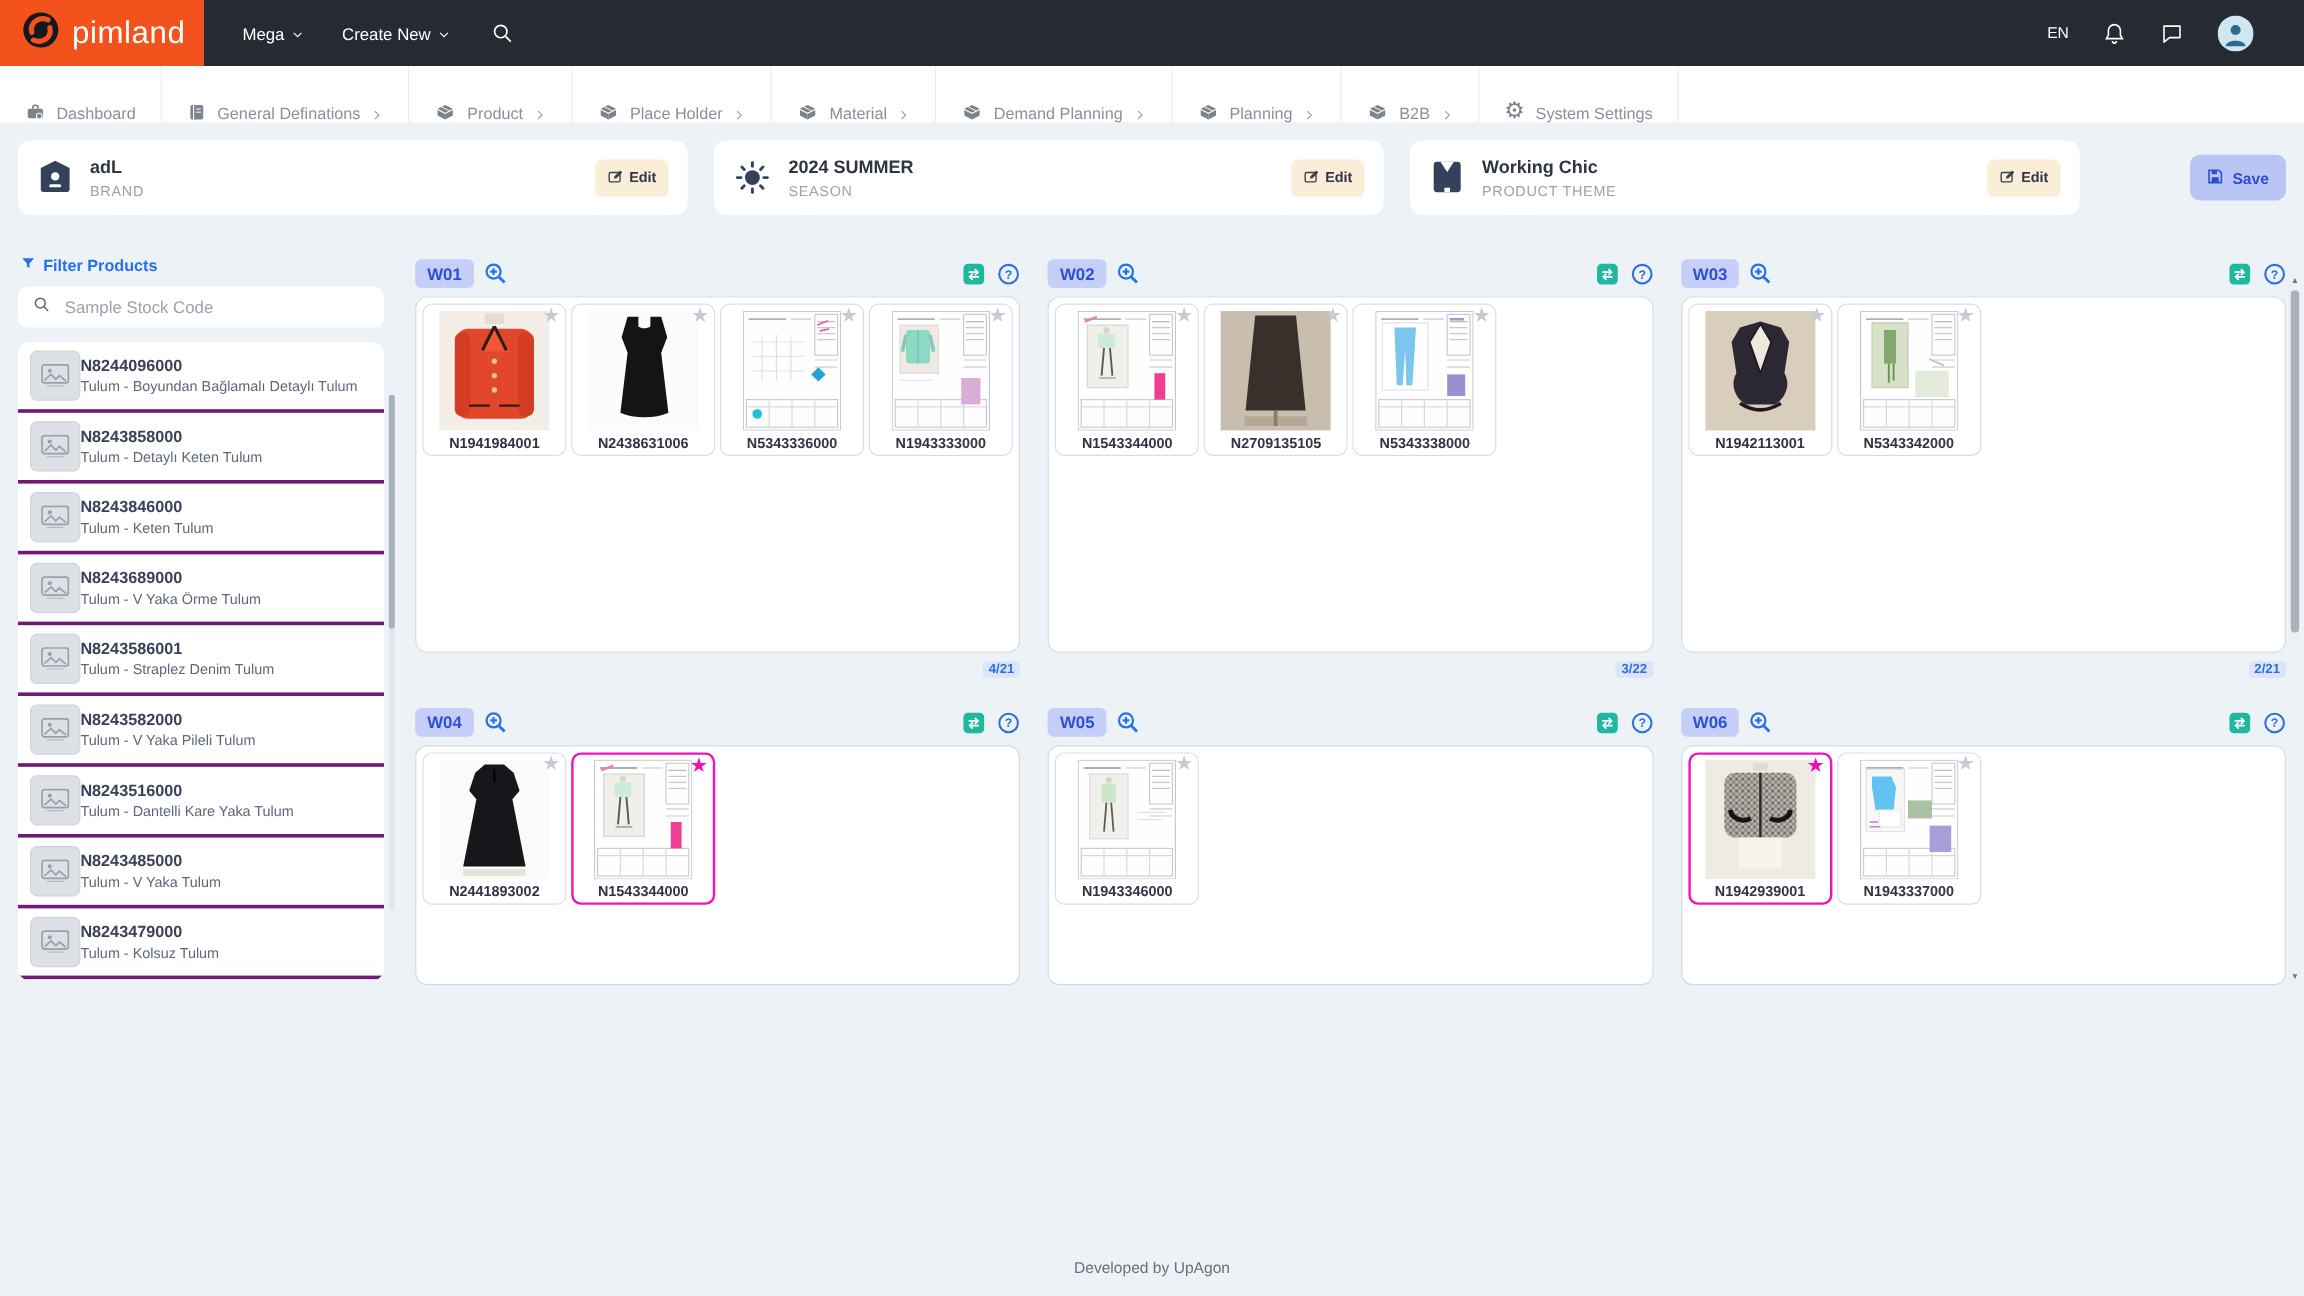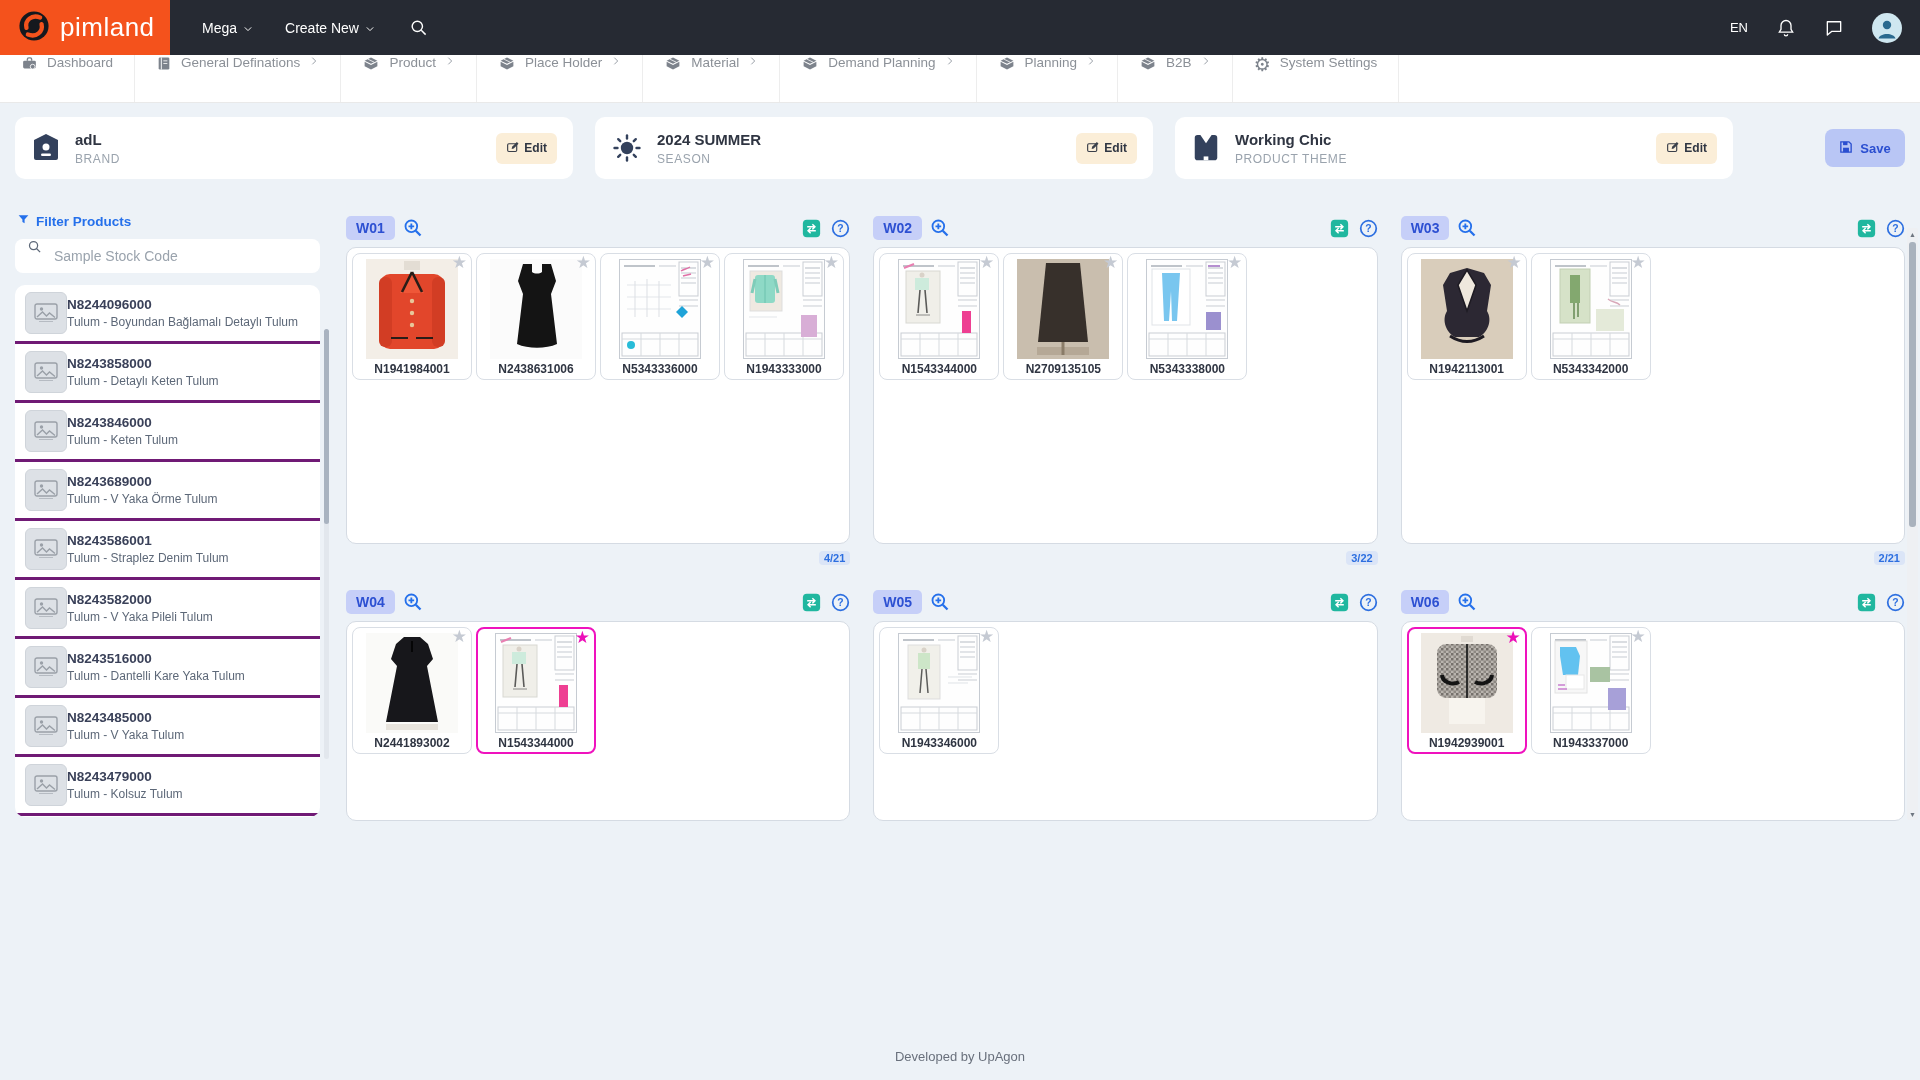--- a/index.html
+++ b/index.html
@@ -8,27 +8,27 @@
 
   
   .topbar { height:55px; background:#262a33; display:flex; align-items:center; }
   .logo { width:170px; height:55px; background:#f4521c; display:flex; align-items:center;
           gap:10px; padding-left:18px; flex:0 0 auto; cursor:pointer; }
   .logo-text { color:#fff; font-size:26px; font-weight:500; letter-spacing:.5px; }
   .top-menu { display:flex; align-items:center; }
   .tm-item { color:#fff; font-size:14px; margin-left:32px; display:flex; align-items:center;
              gap:6px; cursor:pointer; }
   .top-search { margin-left:34px; cursor:pointer; display:flex; }
-  .top-right { margin-left:auto; display:flex; align-items:center; gap:28px; padding-right:18px; }
+  .top-right { margin-left:auto; display:flex; align-items:center; gap:28px; padding-right:42px; }
   .lang { color:#fff; font-size:13px; cursor:pointer; }
   .icon-btn { cursor:pointer; display:flex; }
 
   
   .menubar { height:48px; background:#fff; display:flex; border-bottom:1px solid #e9e9e9; }
-  .menu-item { display:flex; align-items:flex-start; gap:9px; padding:0 21px;
+  .menu-item { display:flex; align-items:flex-end; gap:9px; padding:0 21px;
                border-right:1px solid #ededed; color:#8b9097; font-size:13.5px; cursor:pointer; }
   .mi-icon { display:flex; }
   .gear-char { font-size:19px; line-height:1; color:#7d838c; }
 
   
   .page { background:#edf2f7; height:977px; padding:14px 15px 0; position:relative; }
 
   .context-row { display:flex; gap:22px; align-items:center; }
   .ctx-card { background:#fff; border-radius:10px; height:62px; display:flex; align-items:center;
               padding:0 16px; flex:1; }
@@ -42,21 +42,21 @@
   .save-btn { margin-left:70px; flex:0 0 auto; width:80px; height:38px; background:#b9c6f5;
               border:none; border-radius:8px; color:#2a4ed0; font-size:13px; font-weight:700;
               display:flex; align-items:center; justify-content:center; gap:7px; cursor:pointer;
               font-family:inherit; }
 
   
   .content { display:flex; margin-top:20px; }
   .sidebar { width:305px; flex:0 0 auto; position:relative; margin-top:14px; }
   .filter-label { color:#2570eb; font-weight:700; font-size:13.5px; display:flex; gap:6px;
                   align-items:center; margin:0 0 10px 2px; }
-  .search-box { background:#fff; border-radius:8px; height:34px; display:flex; 
+  .search-box { background:#fff; border-radius:8px; height:34px; display:flex; align-items:center;
                 padding:0 12px; gap:12px; }
   .search-box input { border:none; outline:none; font-size:14px; color:#5d6878; width:100%;
                       font-family:inherit; background:transparent; }
   .search-box input::placeholder { color:#9aa3ad; }
   .product-list { background:#fff; border-radius:10px; margin-top:12px; height:532px; overflow:hidden; }
   .p-item { display:flex; align-items:center; padding:7px 10px; min-height:56px;
             border-bottom:3px solid #701a75; cursor:pointer; }
   .p-thumb { width:42px; height:42px; background:#dde1e6; border:1px solid #cfd4da; border-radius:6px;
              display:flex; align-items:center; justify-content:center; flex:0 0 auto; }
   .p-code { font-size:13.5px; font-weight:700; color:#3a4159; white-space:nowrap; }

